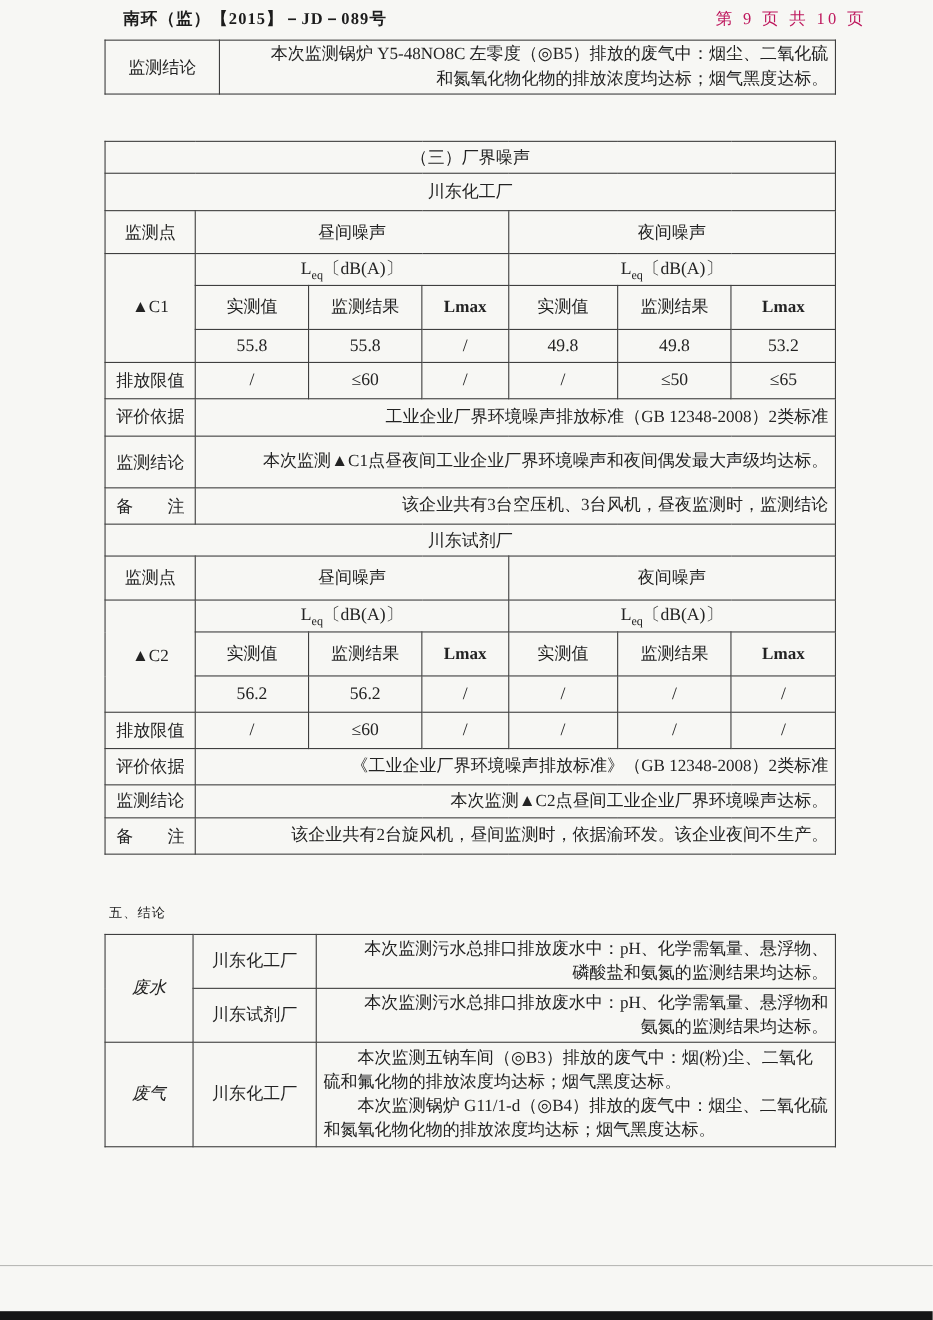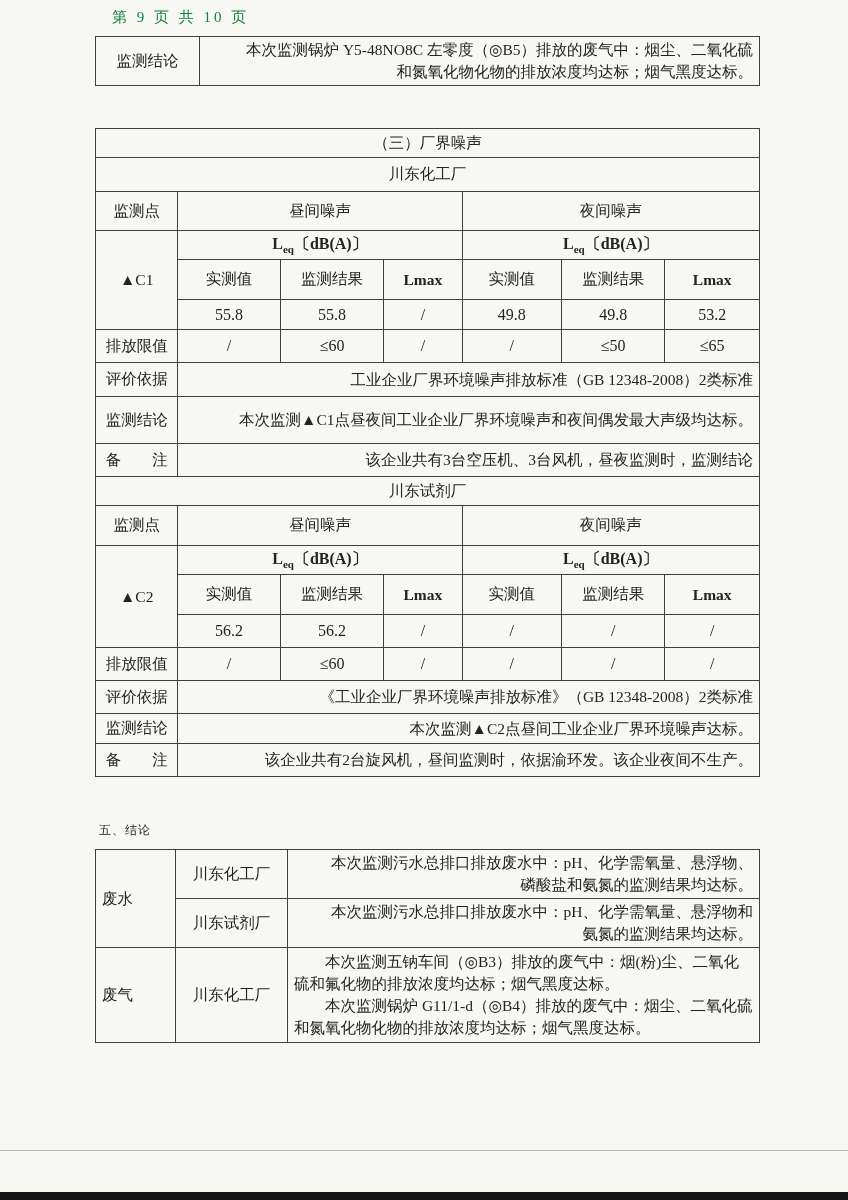--- a/index.html
+++ b/index.html
@@ -11,71 +11,72 @@
     color:#232323;
     overflow:hidden;
   }
   
   .doc-header{
     position:absolute;top:8px;left:112px;width:676px;
     display:flex;justify-content:space-between;align-items:flex-start;
     font-size:15px;
   }
   .doc-number{font-weight:bold;letter-spacing:1px;color:#1c1c1c;}
-  .page-info{font-weight:normal;letter-spacing:3px;color:#15803d;}
+  .page-info{font-weight:normal;letter-spacing:3px;color:#be185d;}
 
   table{border-collapse:collapse;table-layout:fixed;}
   td{border:1px solid #3f3f3f;padding:2px 6px;font-size:15.5px;vertical-align:middle;
      overflow:hidden;}
   .c{text-align:center;}
   .para{text-align:right;text-indent:2em;line-height:1.42;}
 
   
   .tbl-a{position:absolute;left:95px;top:36px;width:665px;}
   .tbl-a .lbl{width:104px;text-align:center;}
   .tbl-a tr{height:44px;}
 
   
   .tbl-noise{position:absolute;left:95px;top:128px;width:665px;border-radius:32px;}
   .rh-31{height:29px;} .rh-36{height:34px;} .rh-41{height:39px;}
   .rh-42{height:40px;} .rh-32{height:30px;} .rh-35{height:33px;}
   .rh-49{height:47px;}
-  .leq{font-weight:bold;font-size:16px;}
+  .leq{font-weight:normal;font-size:16px;}
   .leq sub{font-size:11px;}
   .lmax{font-weight:bold;font-family:"Liberation Serif",serif;}
   .num{font-size:16px;}
 
   
   .section-heading{
     position:absolute;left:99px;top:822px;font-size:12px;letter-spacing:1px;
   }
 
   
   .tbl-conc{position:absolute;left:95px;top:849px;width:665px;}
-  .tbl-conc .cat{width:80px;}
+  .tbl-conc .cat{width:80px;text-align:center;font-style:italic;}
   .tbl-conc .fac{width:112px;text-align:center;}
   .tbl-conc td{line-height:1.42;}
   .conc-p{margin:0;text-indent:2em;}
 
   
   .footer-rule{
     position:absolute;left:0;top:1150px;width:848px;height:1px;
     background:#b9b9b6;
   }
   .scan-bar{
     position:absolute;left:0;bottom:0;width:848px;height:8px;
     background:#161616;
   }
 </style>
 </head>
 <body>
 
 <div class="page">
 
   <div class="doc-header">
+    <span class="doc-number">南环（监）【2015】－JD－089号</span>
     <span class="page-info">第 9 页 共 10 页</span>
   </div>
 
   <table class="tbl-a">
     <colgroup>
         <col style="width:104px">
         <col>
       </colgroup>
     <tbody>
         <tr>

